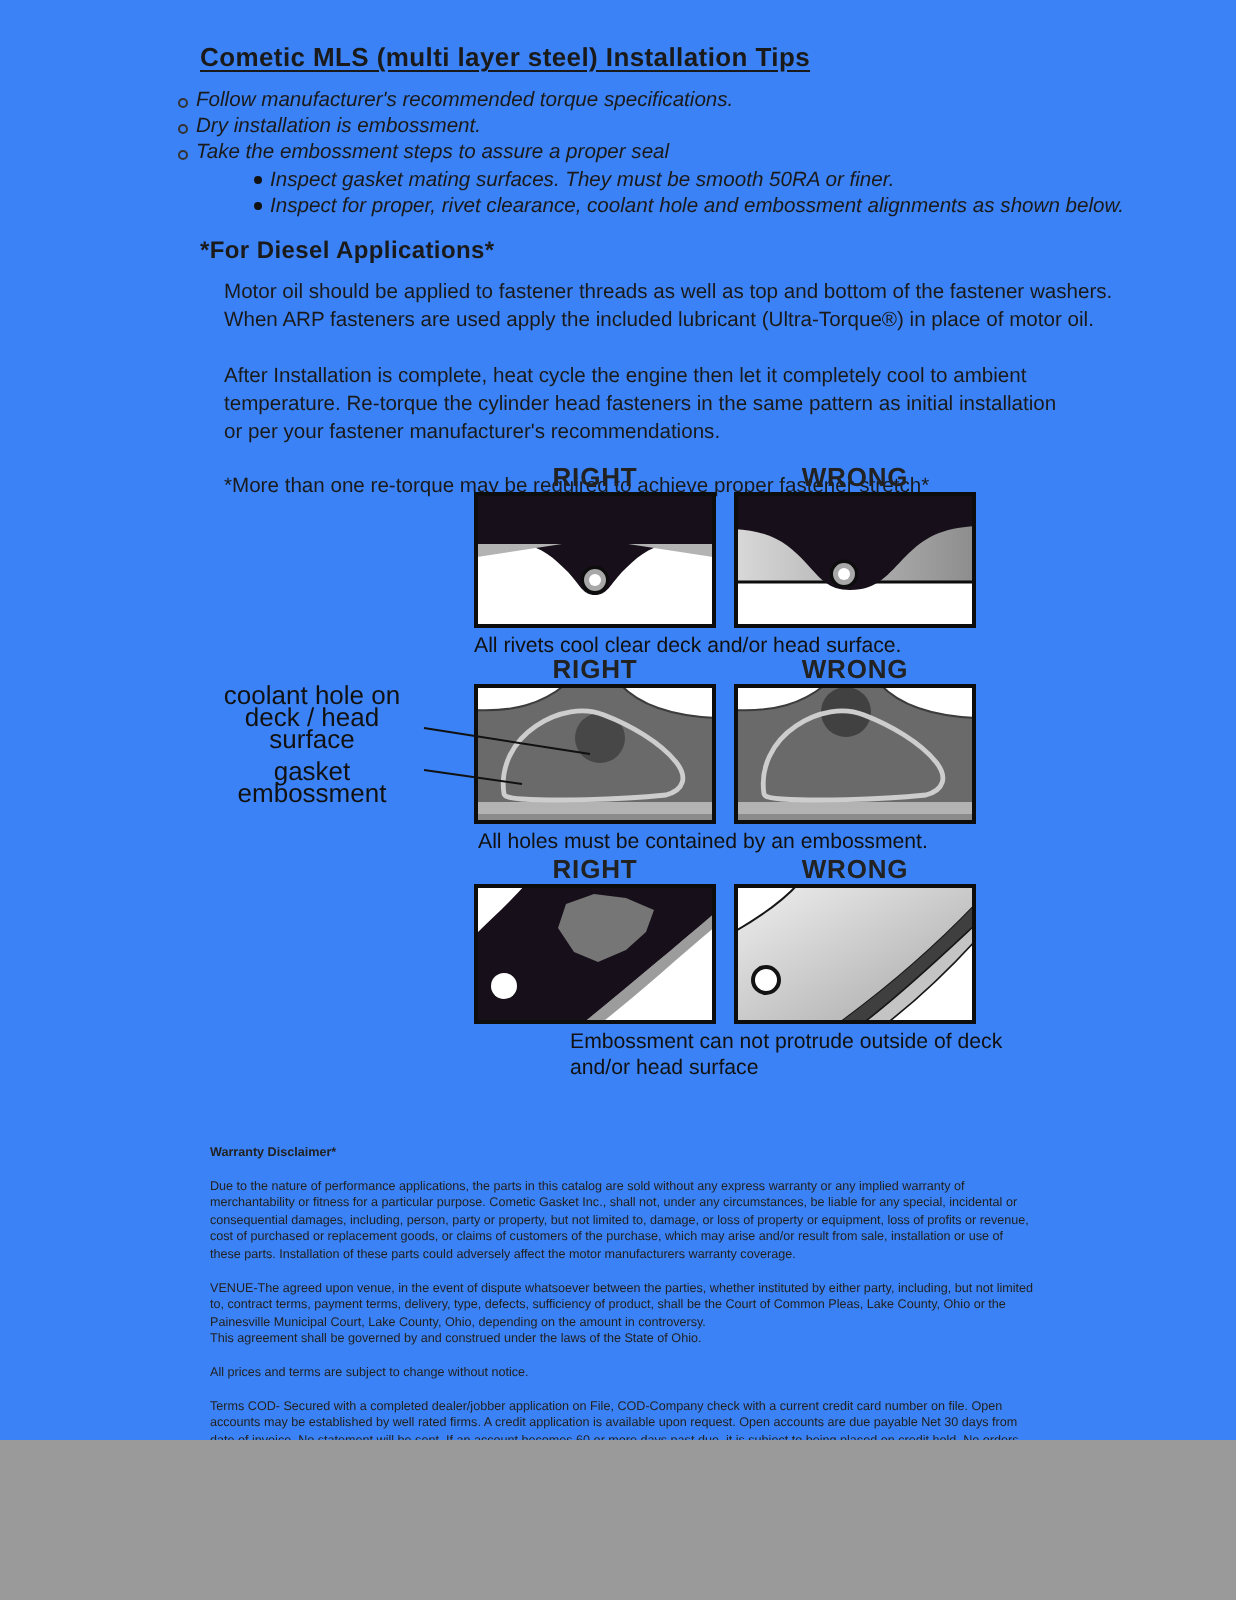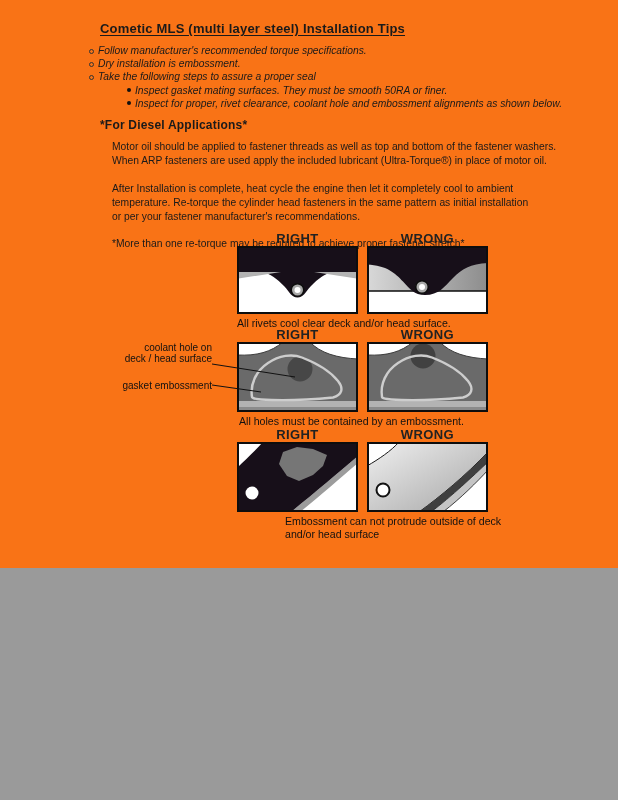--- a/index.html
+++ b/index.html
@@ -1,17 +1,17 @@
 <!DOCTYPE html>
 <html><head>
 <meta charset="utf-8">
 <style>
   html,body{margin:0;padding:0;background:#9a9a9a;}
   .page{
-    position:relative;width:618px;height:568px;background:#f97316;
+    position:relative;width:618px;height:720px;background:#3b82f6;
     font-family:"Liberation Sans","DejaVu Sans",sans-serif;color:#1a1a1a;
     margin:0 auto;overflow:hidden;
   }
   .title{
     position:absolute;left:100px;top:21px;font-size:13px;font-weight:bold;
     text-decoration:underline;text-underline-offset:2px;letter-spacing:.2px;
   }
   .bullets{position:absolute;left:89px;top:44px;width:480px;font-size:10.3px;line-height:13.2px;}
   .b-row{display:flex;align-items:flex-start;font-style:italic;}
   .o-dot{flex:0 0 auto;width:3px;height:3px;border:1px solid #333;border-radius:50%;margin:5px 4px 0 0;}
@@ -21,21 +21,21 @@
   .diesel h2{font-size:12px;margin:0 0 8px 0;letter-spacing:.2px;}
   .diesel .para{margin:0 0 13px 12px;}
   .figs{position:absolute;left:237px;top:0;width:260px;}
   .fig-labels{position:absolute;width:251px;display:flex;}
   .fig-label{width:121px;text-align:center;font-size:13px;font-weight:600;letter-spacing:.4px;color:#222;}
   .fig-label.w{margin-left:9px;}
   .fig-boxes{position:absolute;display:flex;}
   .fig-boxes svg{display:block;}
   .fig-boxes .wrongbox{margin-left:9px;}
   .fig-caption{position:absolute;font-size:10.6px;line-height:12.5px;color:#111;width:250px;}
-  .callout{position:absolute;width:112px;text-align:right;font-size:10px;line-height:11px;color:#111;}
+  .callout{position:absolute;width:112px;text-align:center;font-size:13px;line-height:11px;color:#111;}
   .callout-lines{position:absolute;left:211px;top:352px;}
   .disclaimer{position:absolute;left:105px;top:573px;width:412px;font-size:6.3px;line-height:8.6px;color:#222;}
   .disclaimer .dh{font-weight:bold;margin:0 0 8px 0;}
   .disclaimer p{margin:0 0 8px 0;}
   .disclaimer p.tight{margin:0;}
   .docnum{position:absolute;left:388px;top:755px;font-size:12px;letter-spacing:.4px;color:#1a1a1a;}
 </style>
 </head>
 <body>
 
@@ -47,21 +47,21 @@
     <div class="b-row">
       <span class="o-dot"></span>
       <span>Follow manufacturer's recommended torque specifications.</span>
     </div>
     <div class="b-row">
       <span class="o-dot"></span>
       <span>Dry installation is embossment.</span>
     </div>
     <div class="b-row">
       <span class="o-dot"></span>
-      <span>Take the following steps to assure a proper seal</span>
+      <span>Take the embossment steps to assure a proper seal</span>
     </div>
     <div class="b-row sub">
       <span class="f-dot"></span>
       <span>Inspect gasket mating surfaces.  They must be smooth 50RA or finer.</span>
     </div>
     <div class="b-row sub">
       <span class="f-dot"></span>
       <span>Inspect for proper, rivet clearance, coolant hole and embossment alignments as shown below.</span>
     </div>
   </div>

